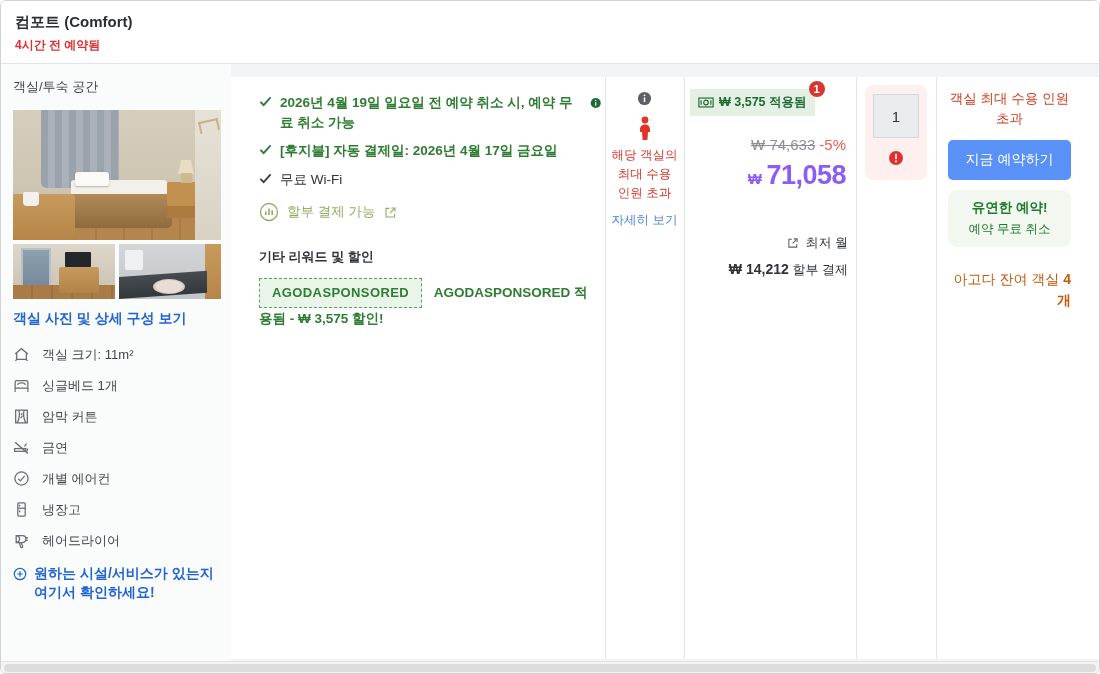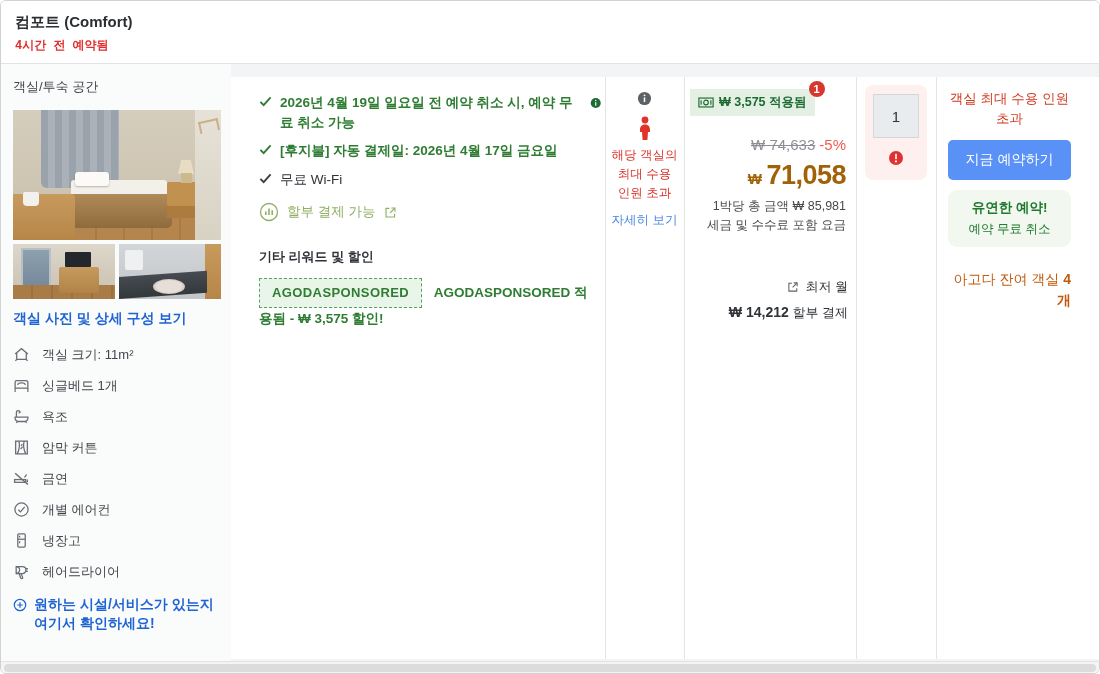--- a/index.html
+++ b/index.html
@@ -3,21 +3,21 @@
 <meta charset="utf-8">
 <style>
   * { margin:0; padding:0; box-sizing:border-box; }
   body { background:#fff; font-family:"Liberation Sans","DejaVu Sans",sans-serif; }
   .page { position:relative; width:1100px; height:674px; background:#fff;
           border:1px solid #d2d2d2; border-radius:6px; overflow:hidden; }
 
   
   .header { position:absolute; top:0; left:0; right:0; height:62px; padding:12px 14px; background:#fff; }
   .room-title { font-size:15px; font-weight:bold; color:#2b2f33; }
-  .booked-notice { font-size:12px; font-weight:bold; color:#e12f2f; margin-top:5px;font-family:Liberation Mono, monospace; }
+  .booked-notice { font-size:12px; font-weight:bold; color:#e12f2f; margin-top:5px; }
   .header-divider { position:absolute; top:62px; left:0; right:0; height:1px; background:#e2e3e4; }
 
   
   .row { position:absolute; top:63px; left:0; right:0; bottom:12px; background:#f3f4f6; }
 
   
   .sidebar { position:absolute; top:0; left:0; width:230px; bottom:0; background:#fafbfb; padding:14px 10px 6px 12px; overflow:hidden; }
   .section-label { font-size:13px; color:#3d4247; }
   .photo-wrap { margin-top:14px; width:208px; }
   .photo-main { position:relative; width:208px; height:130px; overflow:hidden; background:#cfc6b4; cursor:pointer; }
@@ -62,21 +62,21 @@
 
   
   .applied-badge { position:relative; display:inline-flex; align-items:center; gap:5px;
                    background:#e4f0e4; color:#1d6b32; font-size:12.5px; font-weight:bold; padding:5px 8px; }
   .applied-count { position:absolute; top:-8px; right:-10px; width:16px; height:16px; border-radius:50%;
                    background:#d7372f; color:#fff; font-size:11px; font-weight:bold; display:flex;
                    align-items:center; justify-content:center; }
   .price-block { text-align:right; margin-top:20px; padding-right:2px; }
   .orig-price { color:#8b8f94; font-size:15px; text-decoration:line-through; }
   .disc { color:#ef5c50; font-size:15px; text-decoration:none; margin-left:4px; }
-  .cur-price { margin-top:6px; color:#a16207; font-weight:bold; }
+  .cur-price { margin-top:6px; color:#8b5cf6; font-weight:bold; }
   .cur-price .won { font-size:15px; }
   .cur-price .amt { font-size:27px; letter-spacing:-0.5px; }
   .price-note { color:#46494d; font-size:12.5px; line-height:1.5; margin-top:6px; }
   .pay-installment { text-align:right; margin-top:40px; font-size:13px; color:#2f3338; line-height:1.9; }
   .pay-installment .bold { font-weight:bold; font-size:14px; }
   .ext-ico { vertical-align:-2px; margin-right:3px; }
 
   
   .qty-wrap { width:62px; margin:0 auto; background:#fdf0ef; border-radius:8px; padding:9px 0 10px; text-align:center; }
   .qty-box { width:46px; height:44px; margin:0 auto; background:#e9ecef; border:1px solid #d4d8dc;
@@ -165,29 +165,20 @@
           <svg width="17" height="17" viewBox="0 0 16 16" fill="none" stroke="#6a6f75" stroke-width="1.2">
               <path d="M2 13 V5 a1.5 1.5 0 0 1 1.5-1.5 h9 A1.5 1.5 0 0 1 14 5 v8"></path>
               <path d="M2 10.5 H14"></path>
               <path d="M4.5 7.5 a3.5 2 0 0 1 7 0"></path>
               <path d="M2 13 v1 M14 13 v1"></path>
             </svg>
           <span>싱글베드 1개</span>
         </div>
         <div class="amenity">
           <svg width="17" height="17" viewBox="0 0 16 16" fill="none" stroke="#6a6f75" stroke-width="1.2">
-              <path d="M2 8.5 H14 v1.2 a3 3 0 0 1-3 3 H5 a3 3 0 0 1-3-3 z"></path>
-              <path d="M3.2 8.5 V4 a1.6 1.6 0 0 1 3.2 0"></path>
-              <path d="M5.2 4.6 c1 .2 1.6-.4 1.6-1.4"></path>
-              <path d="M4 12.8 l-.7 1.4 M12 12.8 l.7 1.4"></path>
-            </svg>
-          <span>욕조</span>
-        </div>
-        <div class="amenity">
-          <svg width="17" height="17" viewBox="0 0 16 16" fill="none" stroke="#6a6f75" stroke-width="1.2">
               <rect x="2.5" y="2" width="11" height="12"></rect>
               <path d="M5.5 2 c1.2 4 .4 8-1.5 12 M10.5 2 c-1.2 4-.4 8 1.5 12"></path>
               <path d="M7.6 6.5 l1.2-1.6 M7.2 9.5 l1.8-2.4"></path>
             </svg>
           <span>암막 커튼</span>
         </div>
         <div class="amenity">
           <svg width="17" height="17" viewBox="0 0 16 16" fill="none" stroke="#6a6f75" stroke-width="1.2">
               <rect x="1.5" y="9" width="10.5" height="2.6"></rect>
               <path d="M13.5 9 v2.6"></path>
@@ -308,24 +299,20 @@
         </span>
 
         <div class="price-block">
           <div>
             <span class="orig-price">₩ 74,633</span><span class="disc">-5%</span>
           </div>
           <div class="cur-price">
             <span class="won">₩</span>
             <span class="amt">71,058</span>
           </div>
-          <div class="price-note">
-            <div>1박당 총 금액 ₩ 85,981</div>
-            <div>세금 및 수수료 포함 요금</div>
-          </div>
         </div>
 
         <div class="pay-installment">
           <div>
             <svg class="ext-ico" width="12" height="12" viewBox="0 0 16 16" fill="none" stroke="#5c6166" stroke-width="1.4">
                 <path d="M6.5 3 H2.5 V13.5 H13 V9.5"></path>
                 <path d="M9 2.5 H13.5 V7"></path>
                 <path d="M13.2 2.8 L7.5 8.5"></path>
               </svg>
             <span>최저 월</span>

